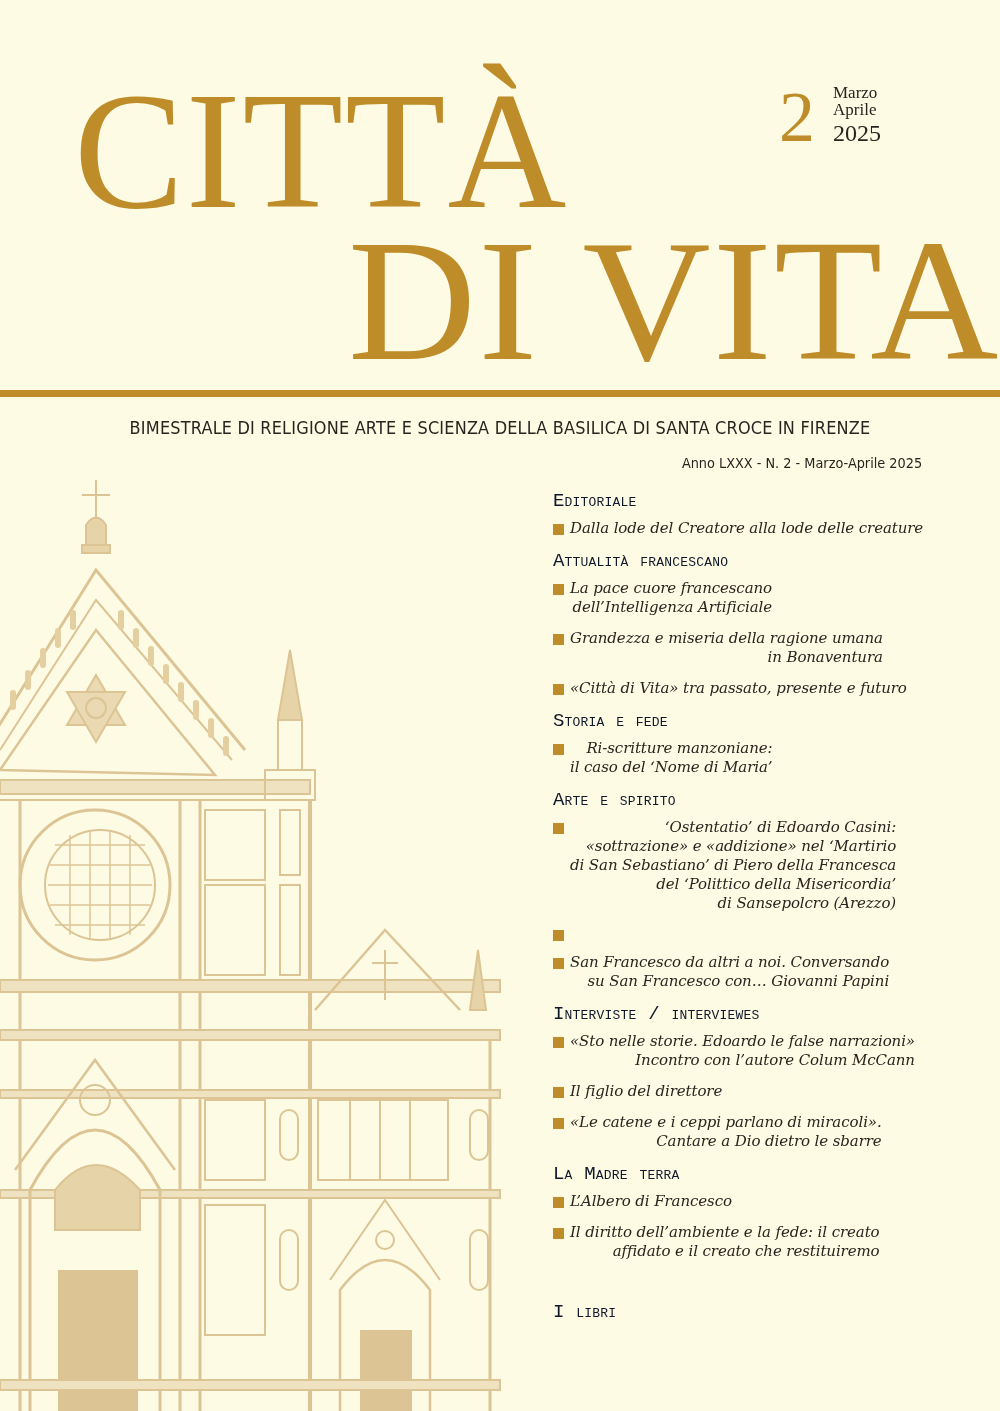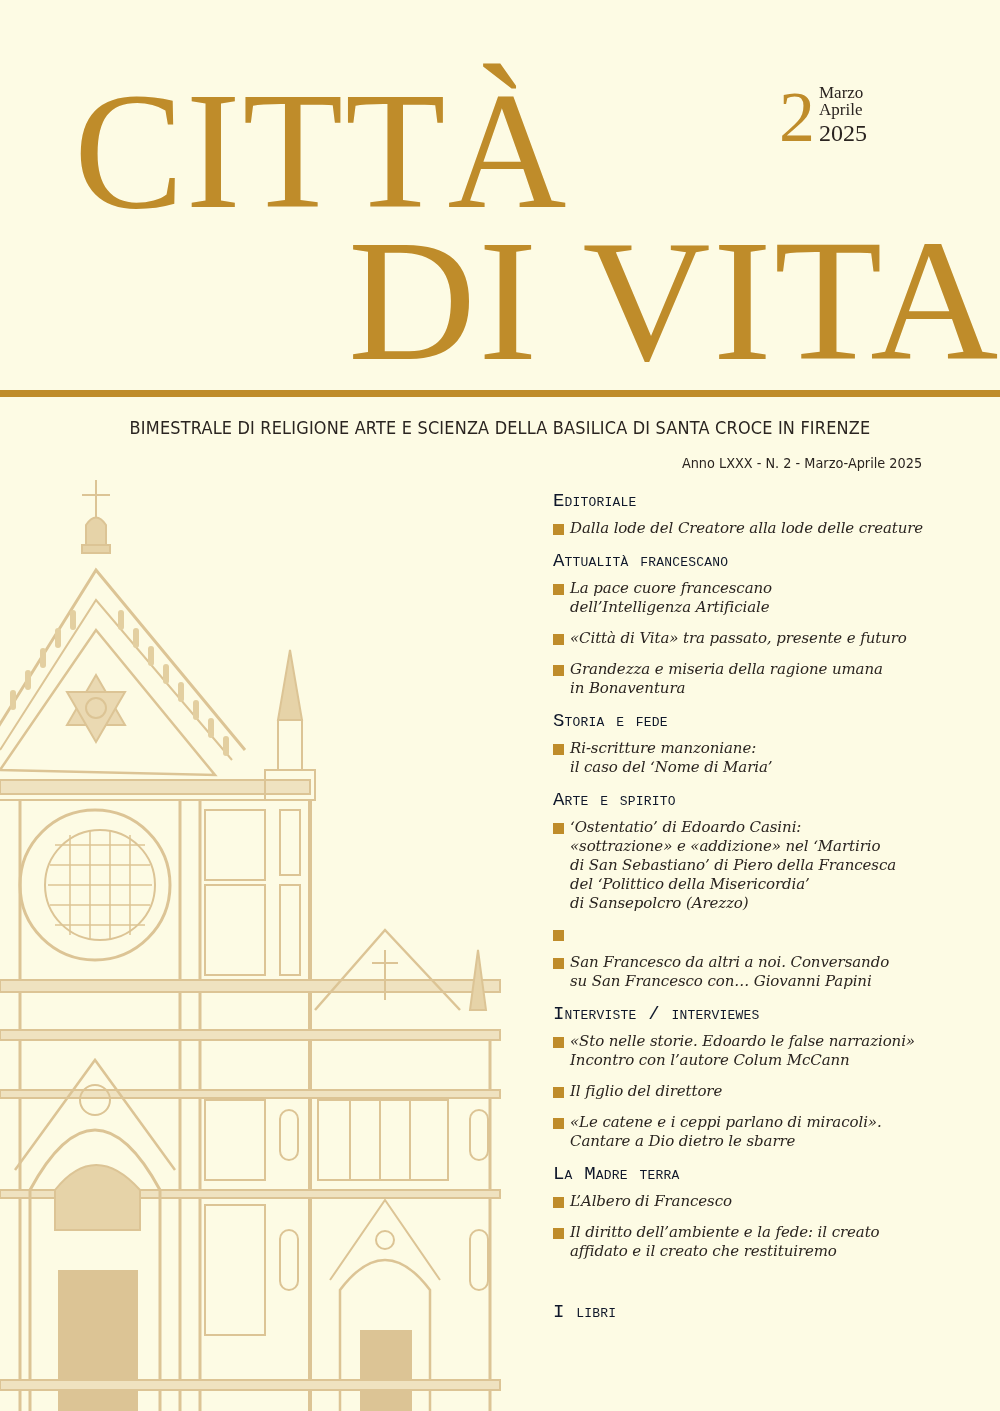--- a/index.html
+++ b/index.html
@@ -23,21 +23,21 @@
   #title-2 { left: 348px; top: 214px; font-size: 174px; transform: scaleX(1.02); }
 
   .issue {
     position: absolute; left: 779px; top: 84px;
     display: flex; align-items: flex-start;
   }
   .issue-number {
     font-family: "Liberation Serif", serif;
     color: #bf8c2a; font-size: 72px; line-height: 0.92; margin-right: 4px;
   }
-  .issue-meta { display: flex; flex-direction: column; font-family: "Liberation Serif", serif; color: #2a2420; }
+  .issue-meta { display: flex; flex-direction: column; font-family: "Liberation Serif", serif; color: #2a2420; margin-left: 14px; }
   .issue-meta .m { font-size: 17px; line-height: 17px; }
   .issue-meta .y { font-size: 24px; line-height: 26px; margin-top: 2px; }
 
   .rule {
     position: absolute; left: 0; top: 390px; width: 1000px; height: 7px;
     background: #bf8c2a;
   }
   .subtitle {
     position: absolute; left: 0; top: 418px; width: 1000px; text-align: center;
     font-family: "DejaVu Sans", sans-serif; font-size: 16.8px; letter-spacing: 0.2px;
@@ -55,21 +55,21 @@
   .church { position: absolute; left: 0; top: 470px; width: 520px; height: 941px; }
 
   
   .toc { position: absolute; left: 553px; top: 490px; width: 420px; }
   .sec-head {
     font-family: Liberation Mono, monospace; font-variant: small-caps;
     font-size: 19px; color: #0f172a; margin-top: 6px; margin-bottom: 7px;
     letter-spacing: 0.2px;
   }
   .sec-head:first-child { margin-top: 0; }
-  .item { display: flex; align-items: flex-start; margin-bottom: 12px; }
+  .item { display: flex; align-items: flex-start; margin-bottom: 12px; text-align: right; }
   .bullet {
     flex: 0 0 11px; width: 11px; height: 11px; background: #bf8c2a;
     margin-top: 5px; margin-right: 6px;
   }
   .item-text {
     font-family: "DejaVu Serif", serif; font-style: italic;
     font-size: 15px; line-height: 19px; color: #2a2420;
     white-space: pre-line;
     letter-spacing: -0.1px;
   }
@@ -203,26 +203,26 @@
   </div>
 
   <div class="sec-head">Attualità francescano</div>
   <div class="item">
     <span class="bullet"></span>
     <span class="item-text">La pace cuore francescano
 dell’Intelligenza Artificiale</span>
   </div>
   <div class="item">
     <span class="bullet"></span>
-    <span class="item-text">«Città di Vita» tra passato, presente e futuro</span>
-  </div>
-  <div class="item">
-    <span class="bullet"></span>
     <span class="item-text">Grandezza e miseria della ragione umana
 in Bonaventura</span>
+  </div>
+  <div class="item">
+    <span class="bullet"></span>
+    <span class="item-text">«Città di Vita» tra passato, presente e futuro</span>
   </div>
 
   <div class="sec-head">Storia e fede</div>
   <div class="item">
     <span class="bullet"></span>
     <span class="item-text">Ri-scritture manzoniane:
 il caso del ‘Nome di Maria’</span>
   </div>
 
   <div class="sec-head">Arte e spirito</div>

